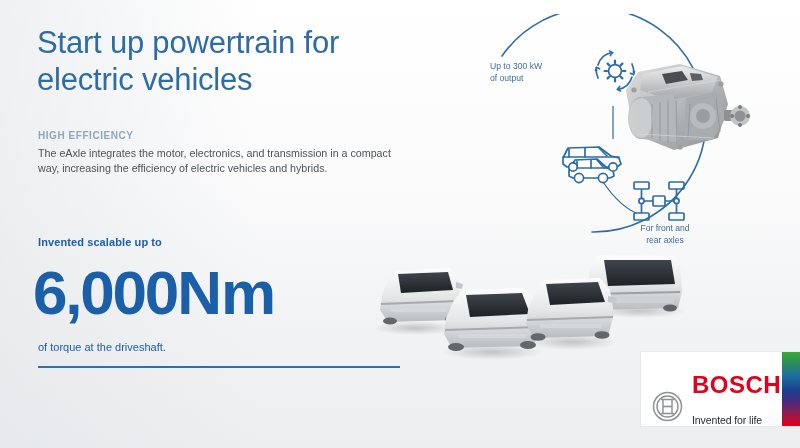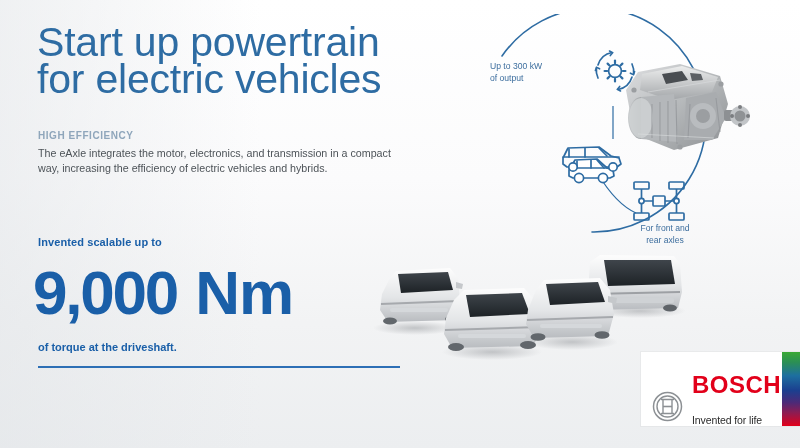--- a/index.html
+++ b/index.html
@@ -19,21 +19,21 @@
   
   #stage:before{
     content:"";position:absolute;left:0;top:0;width:260px;height:100%;
     background:linear-gradient(90deg,rgba(226,229,232,.55),rgba(255,255,255,0));
     pointer-events:none;
   }
 
   
   .headline {
     position:absolute; left:37px; top:24px; width:400px;
-    font-size:41px; line-height:37px; font-weight:400;
+    font-size:31px; line-height:37px; font-weight:400;
     color:#2e6ca3; letter-spacing:-.2px;
   }
 
   
   .kicker {
     position:absolute; left:38px; top:130px;
     font-size:10px; font-weight:700; letter-spacing:.55px;
     color:#8fa6bb;
   }
   .bodytext {
@@ -44,24 +44,24 @@
   
   .tq-small-top{
     position:absolute; left:38px; top:236px;
     font-size:11px; font-weight:700; color:#1a5fa8; letter-spacing:.1px;
   }
   .tq-big{
     position:absolute; left:33px; top:258px;
     font-size:62px; font-weight:700; color:#1a5fa8;
     letter-spacing:-2.2px; line-height:70px;
   }
-  .tq-big .unit{ letter-spacing:-1px; margin-left:18px; }
+  .tq-big .unit{ letter-spacing:-1px; margin-left:0; }
   .tq-small-bot{
     position:absolute; left:38px; top:341px;
-    font-size:11px; font-weight:700; color:#1a5fa8;
+    font-size:11px; font-weight:400; color:#1a5fa8;
   }
   .tq-rule{
     position:absolute; left:38px; top:366px; width:362px; height:2px;
     background:#2d6fb5;
   }
 
   
   .diagram{ position:absolute; left:440px; top:14px; width:360px; height:250px; }
   .diagram svg.arc{ position:absolute; left:0; top:0; }
   .eaxle{ position:absolute; left:168px; top:32px; width:145px; height:120px; }
@@ -112,21 +112,21 @@
 
 <div id="stage">
 
   <h1 class="headline">Start up powertrain for electric vehicles</h1>
 
   <div class="kicker">HIGH EFFICIENCY</div>
   <p class="bodytext">The eAxle integrates the motor, electronics, and transmission in a compact way, increasing the efficiency of electric vehicles and hybrids.</p>
 
   <div class="tq-small-top">Invented scalable up to</div>
   <div class="tq-big">
-    <span>9,000</span><span class="unit">Nm</span>
+    <span>6,000</span><span class="unit">Nm</span>
   </div>
   <div class="tq-small-bot">of torque at the driveshaft.</div>
   <div class="tq-rule"></div>
 
   <div class="diagram">
 
     <svg class="arc" width="360" height="250" viewBox="0 0 360 250">
       <path d="M 62 42 A 112 112 0 1 1 152 218" fill="none" stroke="#2e6ca3" stroke-width="1.6" stroke-linecap="round"></path>
 
       <path d="M 173 92 L 173 125" fill="none" stroke="#2e6ca3" stroke-width="1.2"></path>

